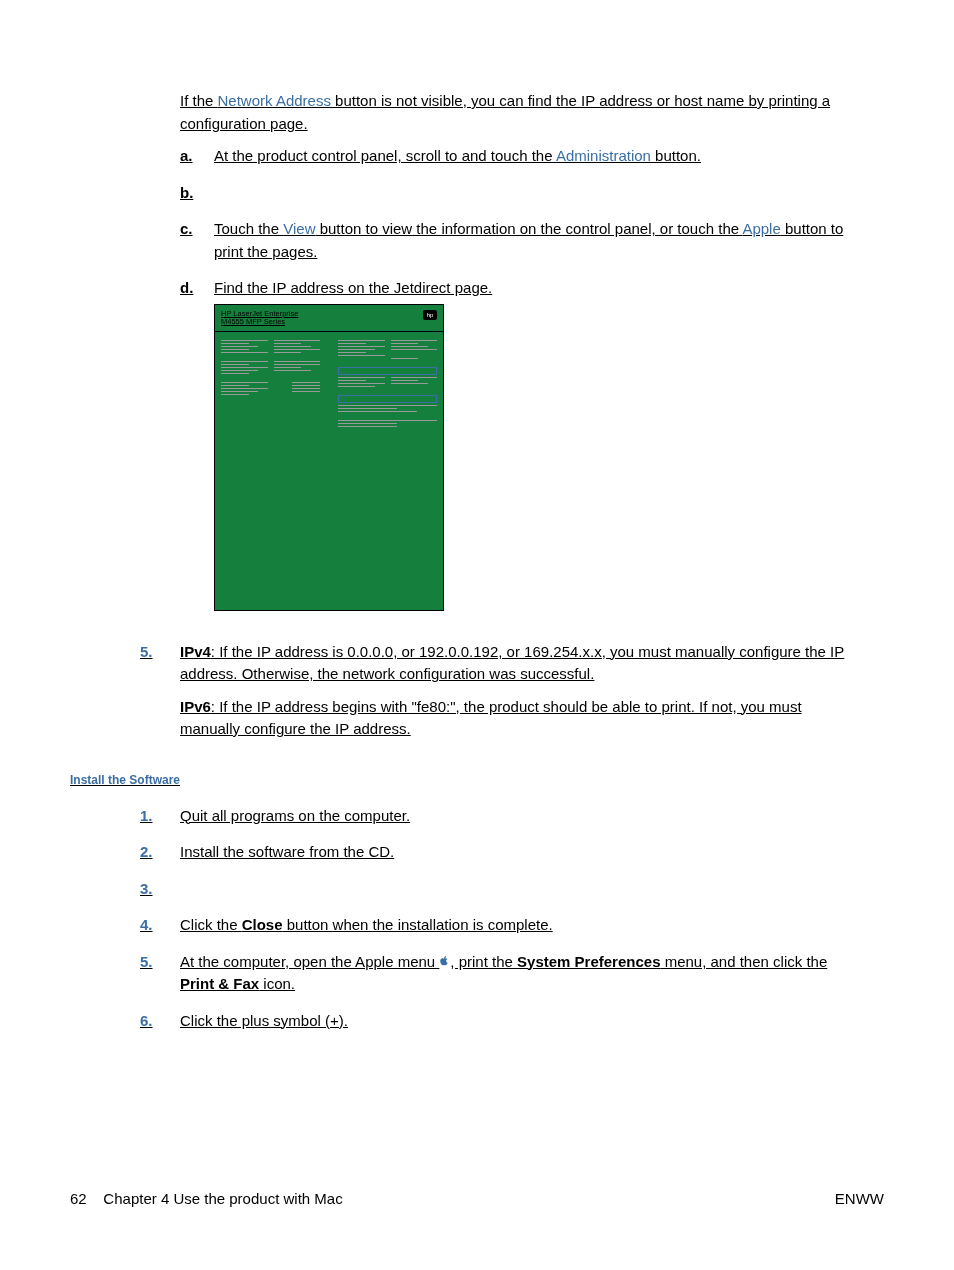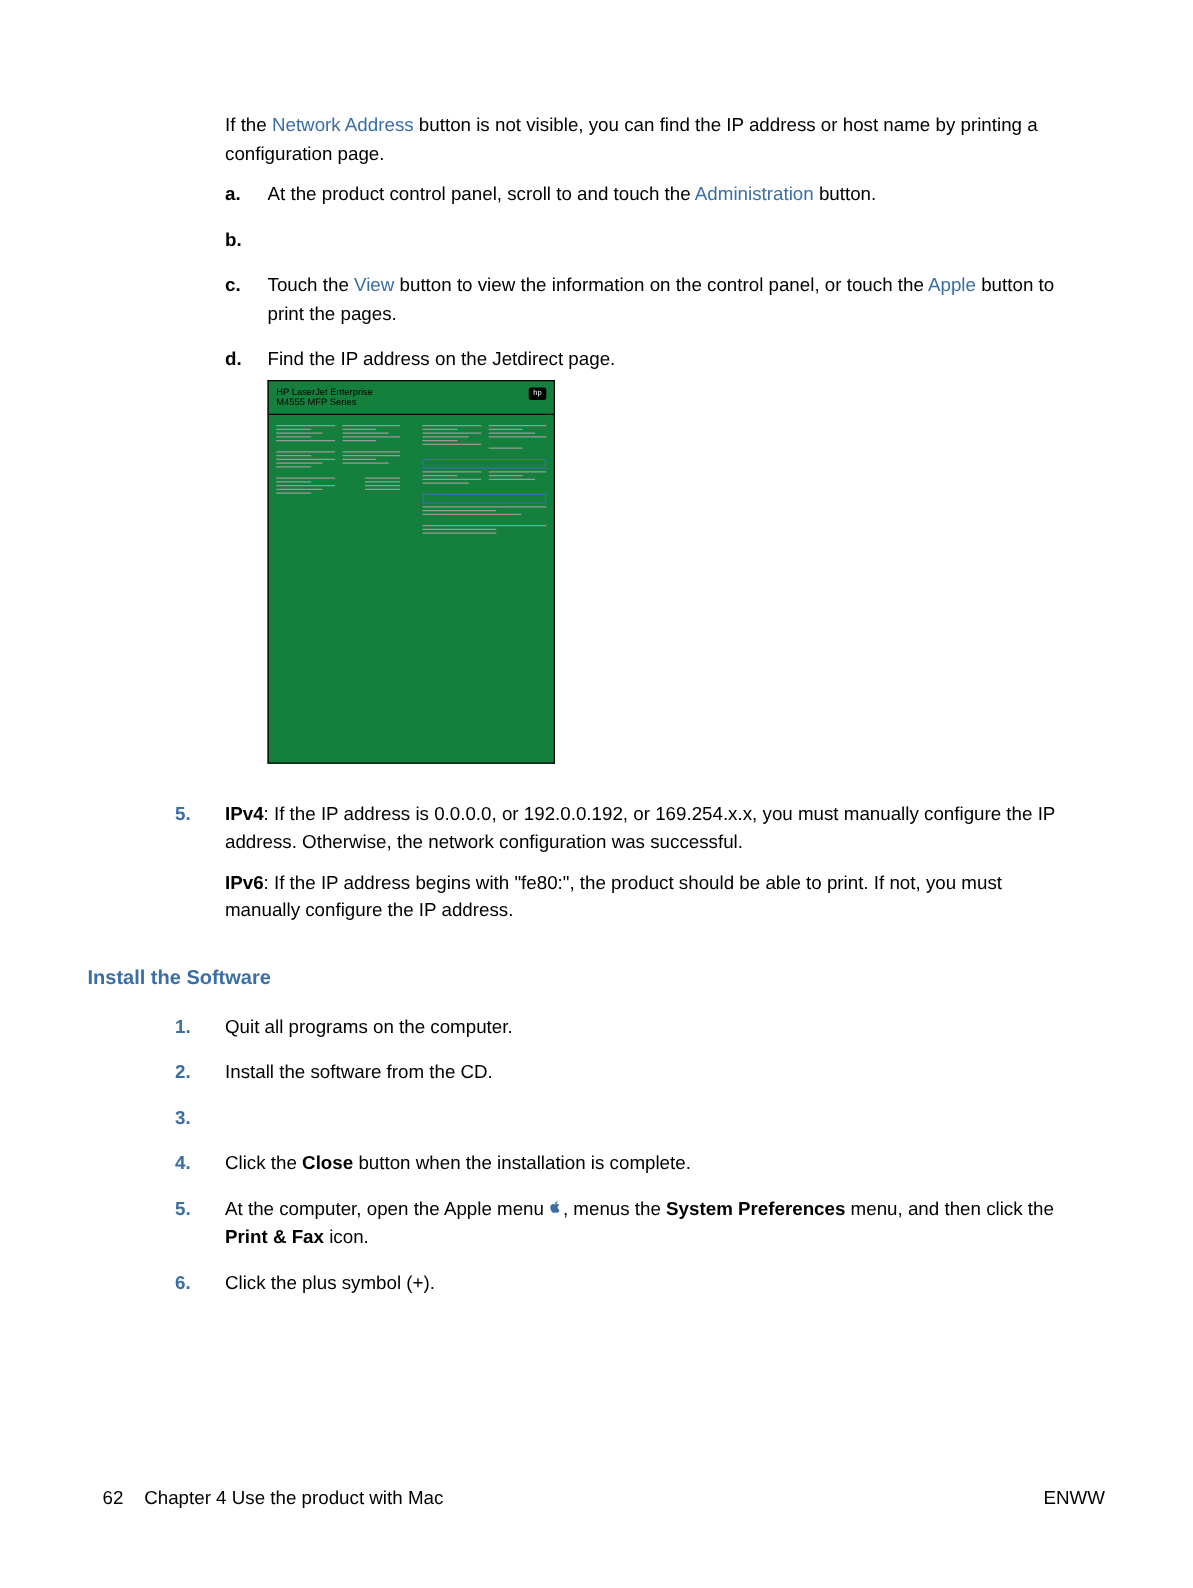--- a/index.html
+++ b/index.html
@@ -14,20 +14,21 @@
   .page {
     width: 954px;
     height: 1270px;
     box-sizing: border-box;
     padding: 90px 70px 50px 70px;
     position: relative;
   }
   .content {
     margin-left: 110px;
     margin-right: 24px;
+    text-decoration: underline;
   }
   .link {
     color: #3a6ea5;
   }
   .bold {
     font-weight: bold;
   }
   p {
     margin: 0 0 10px 0;
   }
@@ -78,27 +79,27 @@
   .ol-num .marker {
     font-weight: bold;
     color: #3a6ea5;
     width: 40px;
     flex-shrink: 0;
     text-align: left;
   }
   .section-heading {
     color: #3a6ea5;
     font-weight: bold;
-    font-size: 16px;
+    font-size: 12px;
     margin: 20px 0 16px -110px;
   }
   .footer {
     position: absolute;
     bottom: 60px;
-    left: 82px;
+    left: 70px;
     right: 70px;
     display: flex;
     justify-content: space-between;
     font-size: 15px;
   }
   .diagram {
     width: 228px;
     height: 305px;
     border: 1px solid #000;
     margin: 4px 0 16px 0;
@@ -335,21 +336,21 @@
         <span class="marker">4.</span>
         <div>
           <span>Click the </span><span class="bold">Close</span><span> button when the installation is complete.</span>
         </div>
       </li>
       <li>
         <span class="marker">5.</span>
         <div>
           <span>At the computer, open the Apple menu </span><svg class="apple-icon" viewBox="0 0 12 14">
               <path fill="#3a6ea5" d="M9.5 3.7c-.1-.1-1.6.1-1.6 1.9 0 2 1.8 2.7 1.8 2.7s-.9 2.5-2.2 2.5c-.6 0-1-.4-1.7-.4s-1.2.4-1.7.4C2.7 10.8 1 8 1 5.8c0-2.2 1.4-3.3 2.7-3.3.8 0 1.4.5 1.9.5s1.2-.5 2.1-.5c.3 0 1.4 0 1.8 1.2zM7.2 1.9C7.6 1.4 7.9.7 7.9 0c-.6 0-1.4.4-1.8 1-.4.4-.7 1.1-.7 1.8.7 0 1.4-.4 1.8-.9z"></path>
-            </svg><span>, menus the </span><span class="bold">System Preferences</span><span> menu, and then click the </span><span class="bold">Print &amp; Fax</span><span> icon.</span>
+            </svg><span>, print the </span><span class="bold">System Preferences</span><span> menu, and then click the </span><span class="bold">Print &amp; Fax</span><span> icon.</span>
         </div>
       </li>
       <li>
         <span class="marker">6.</span>
         <div>Click the plus symbol (+).</div>
       </li>
     </ol>
 
   </div>
 

